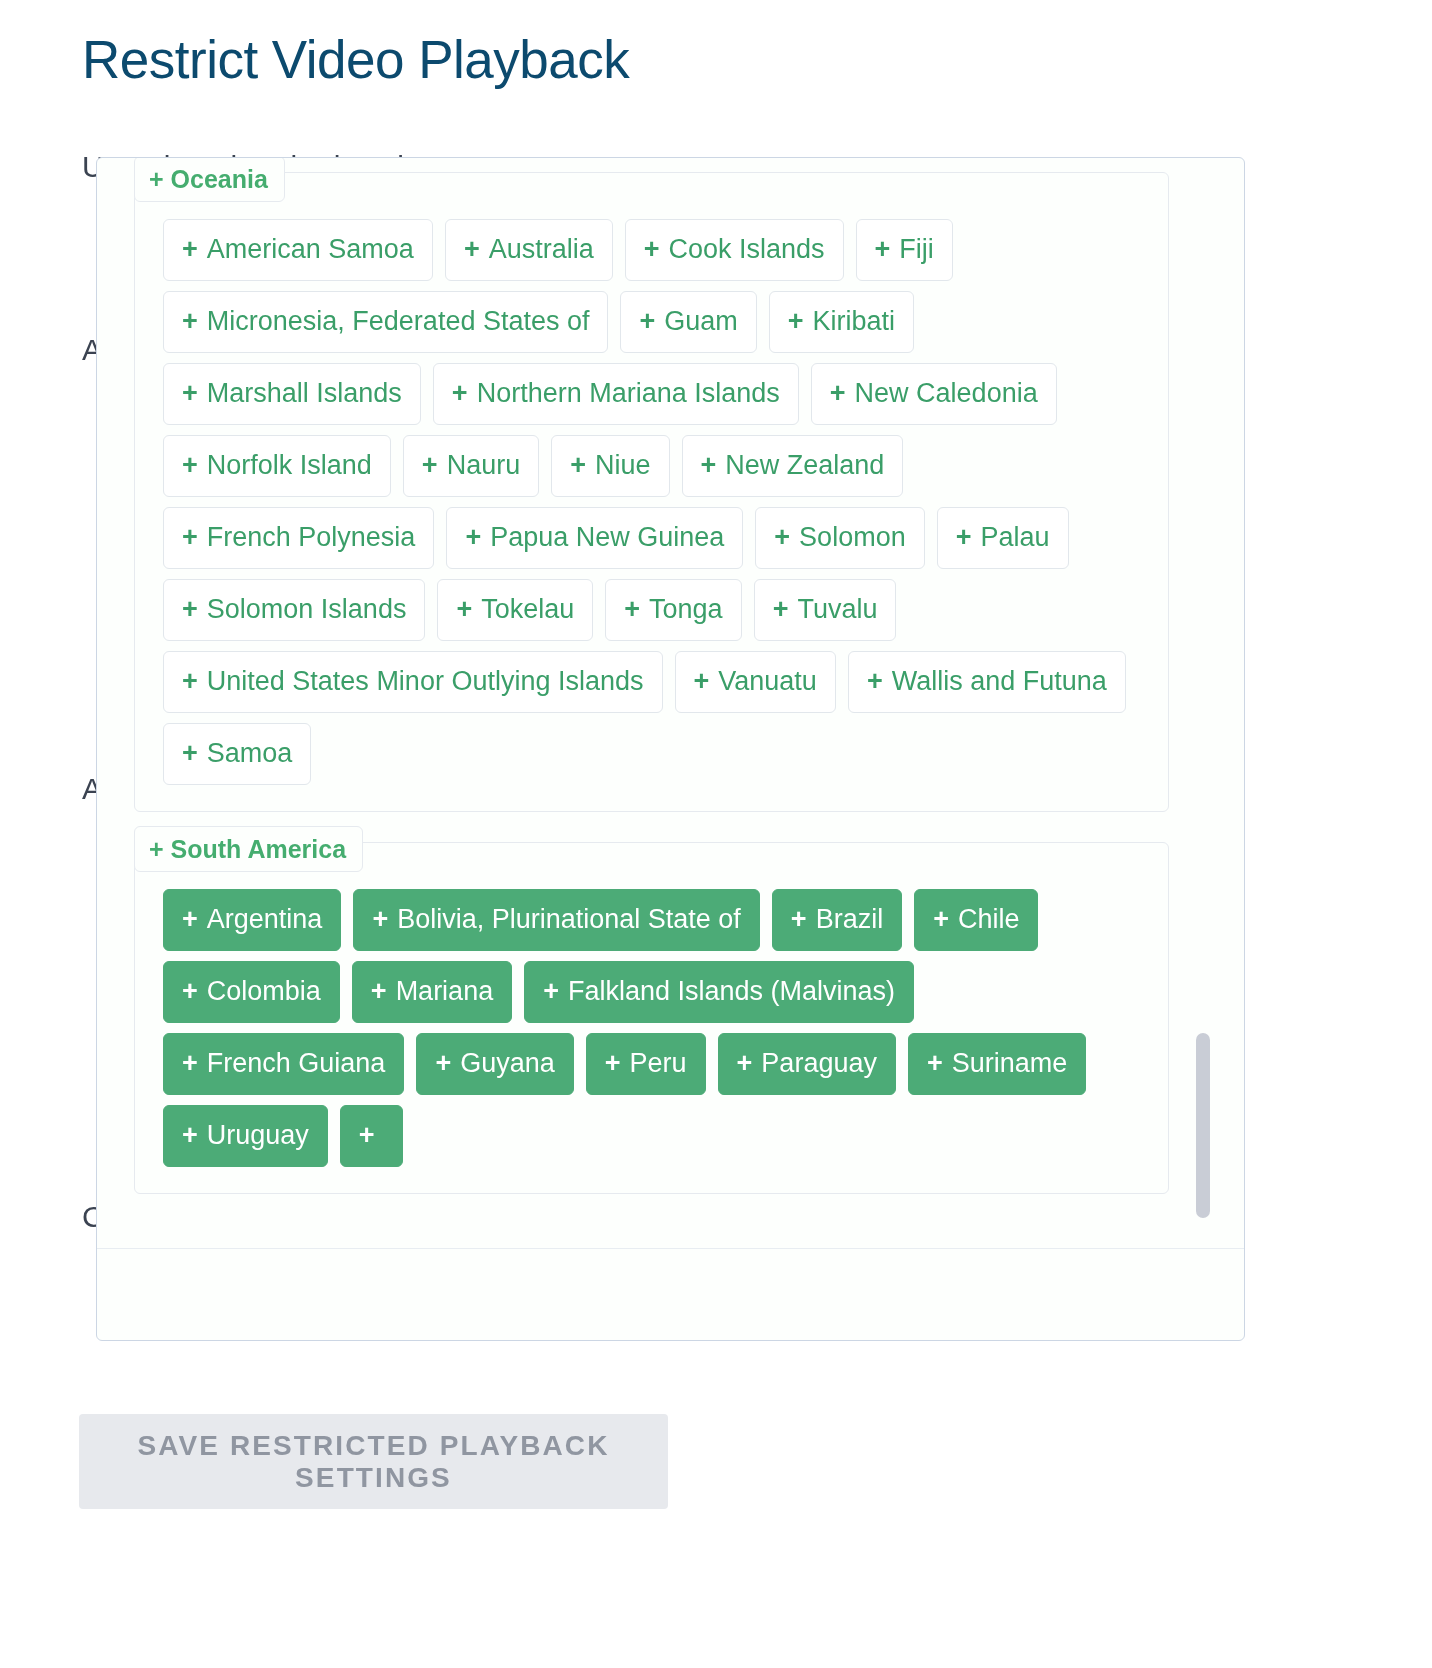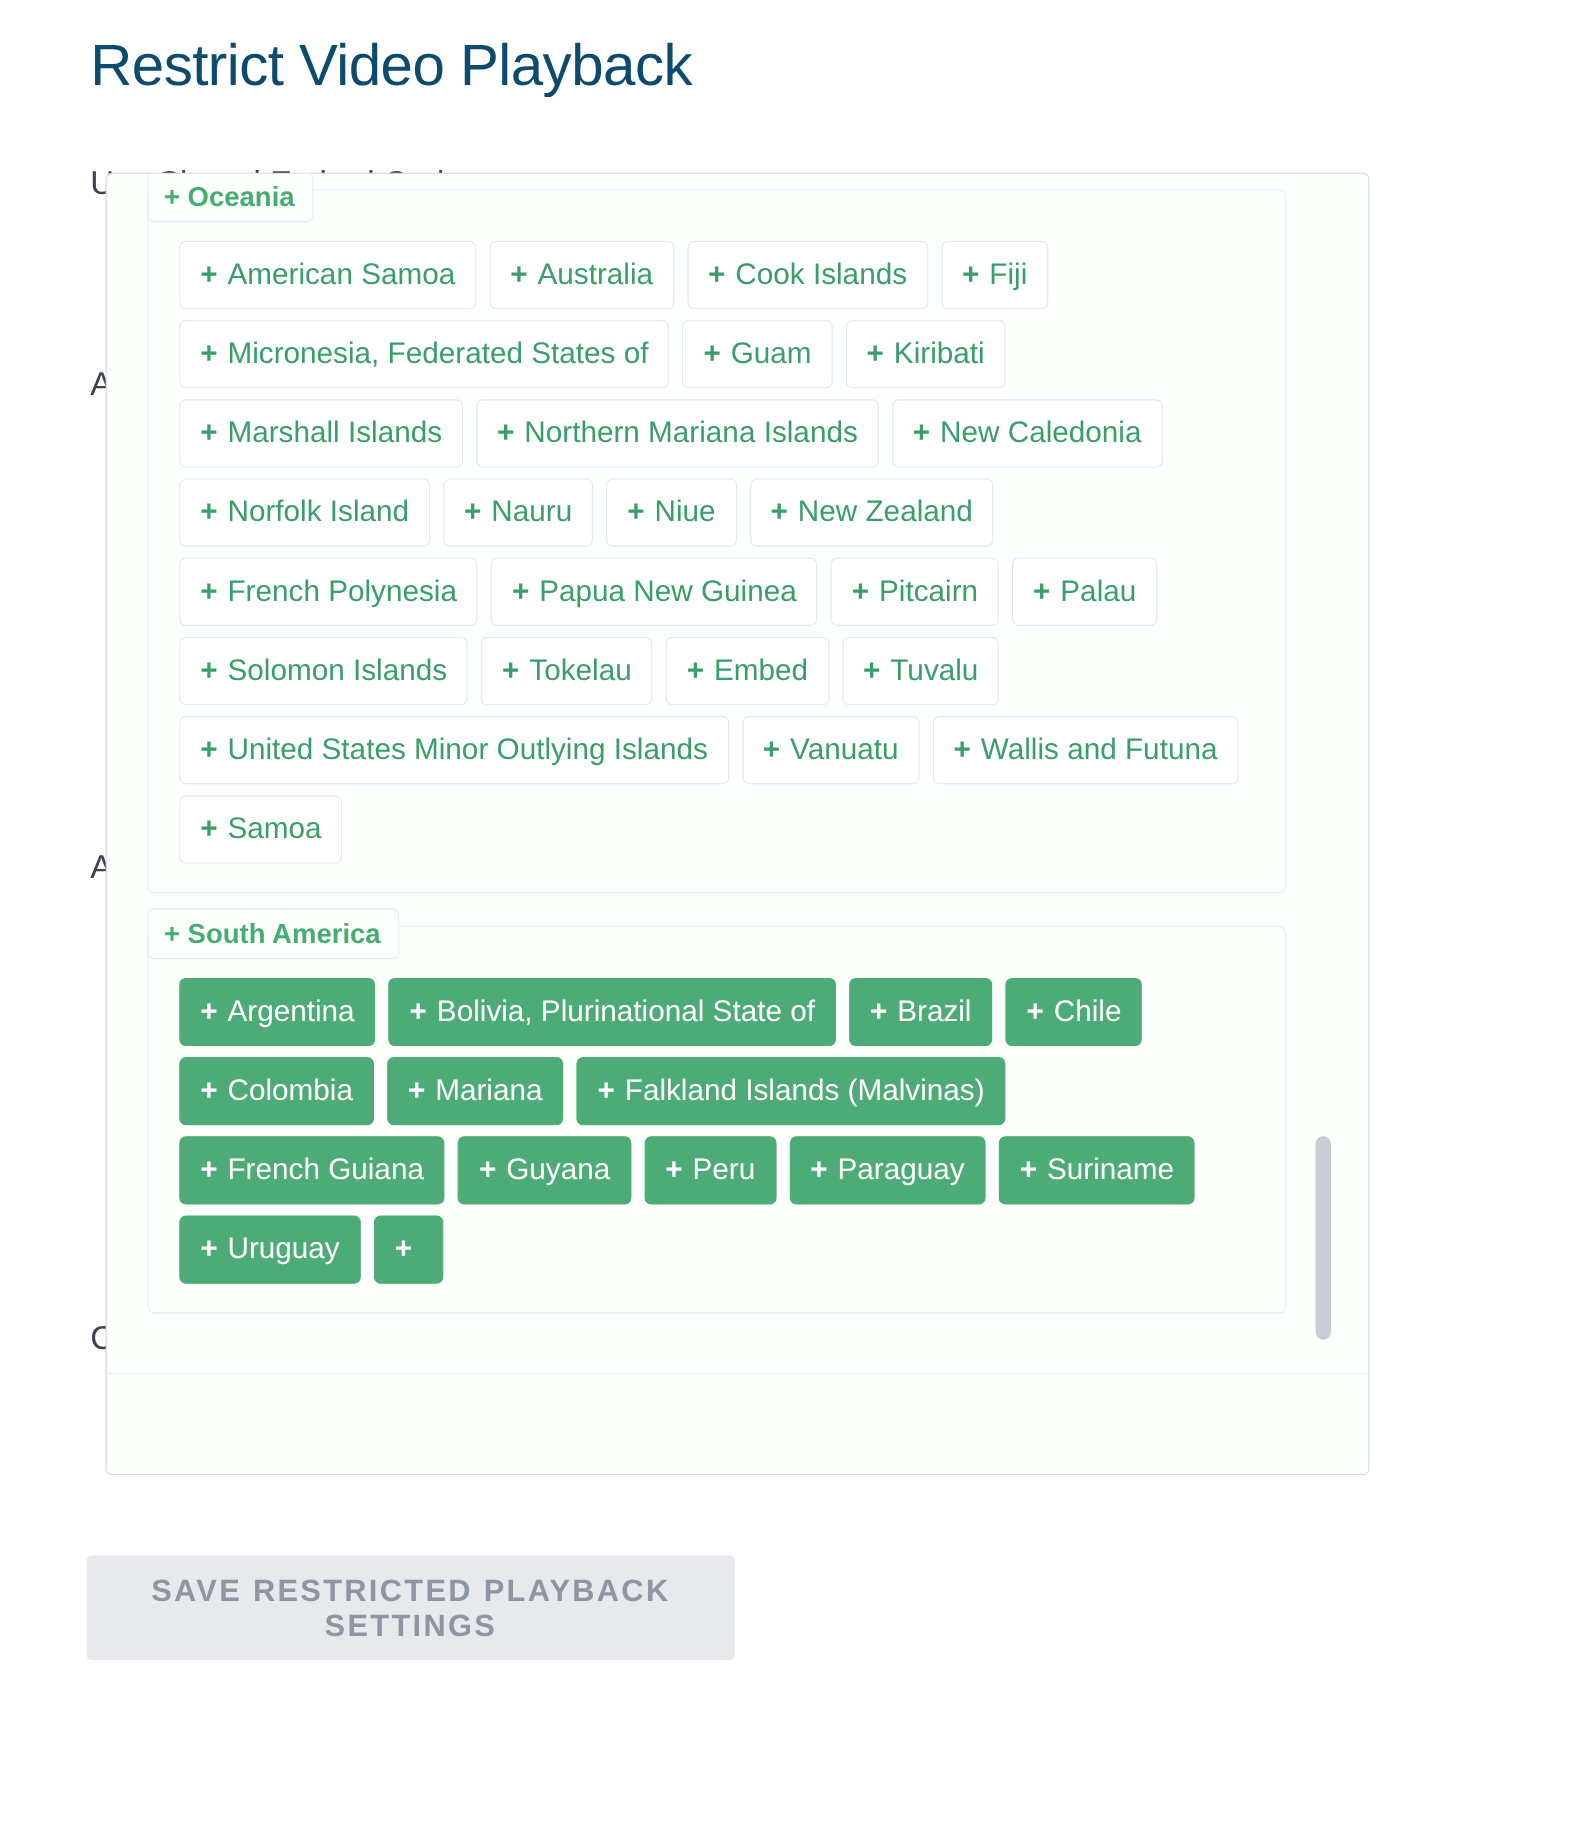--- a/index.html
+++ b/index.html
@@ -246,37 +246,37 @@
             <div class="chip">
               <span class="plus">+</span>
               <span>French Polynesia</span>
             </div>
             <div class="chip">
               <span class="plus">+</span>
               <span>Papua New Guinea</span>
             </div>
             <div class="chip">
               <span class="plus">+</span>
-              <span>Pitcairn</span>
+              <span>Solomon</span>
             </div>
             <div class="chip">
               <span class="plus">+</span>
               <span>Palau</span>
             </div>
             <div class="chip">
               <span class="plus">+</span>
               <span>Solomon Islands</span>
             </div>
             <div class="chip">
               <span class="plus">+</span>
               <span>Tokelau</span>
             </div>
             <div class="chip">
               <span class="plus">+</span>
-              <span>Embed</span>
+              <span>Tonga</span>
             </div>
             <div class="chip">
               <span class="plus">+</span>
               <span>Tuvalu</span>
             </div>
             <div class="chip">
               <span class="plus">+</span>
               <span>United States Minor Outlying Islands</span>
             </div>
             <div class="chip">

